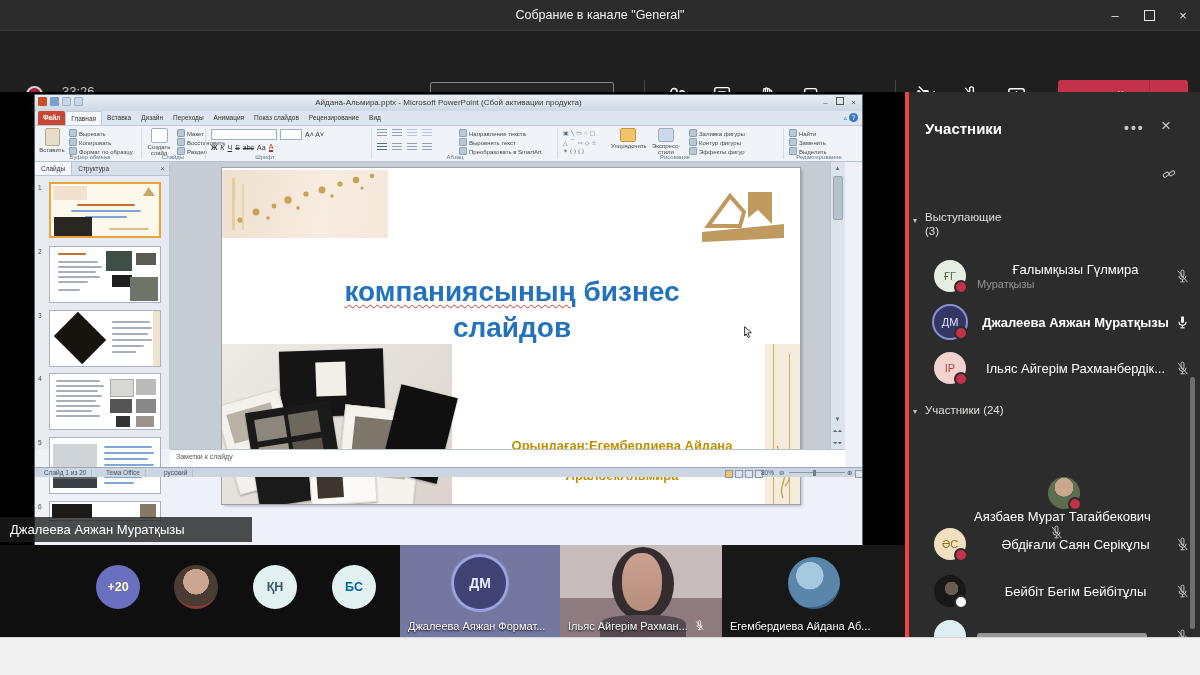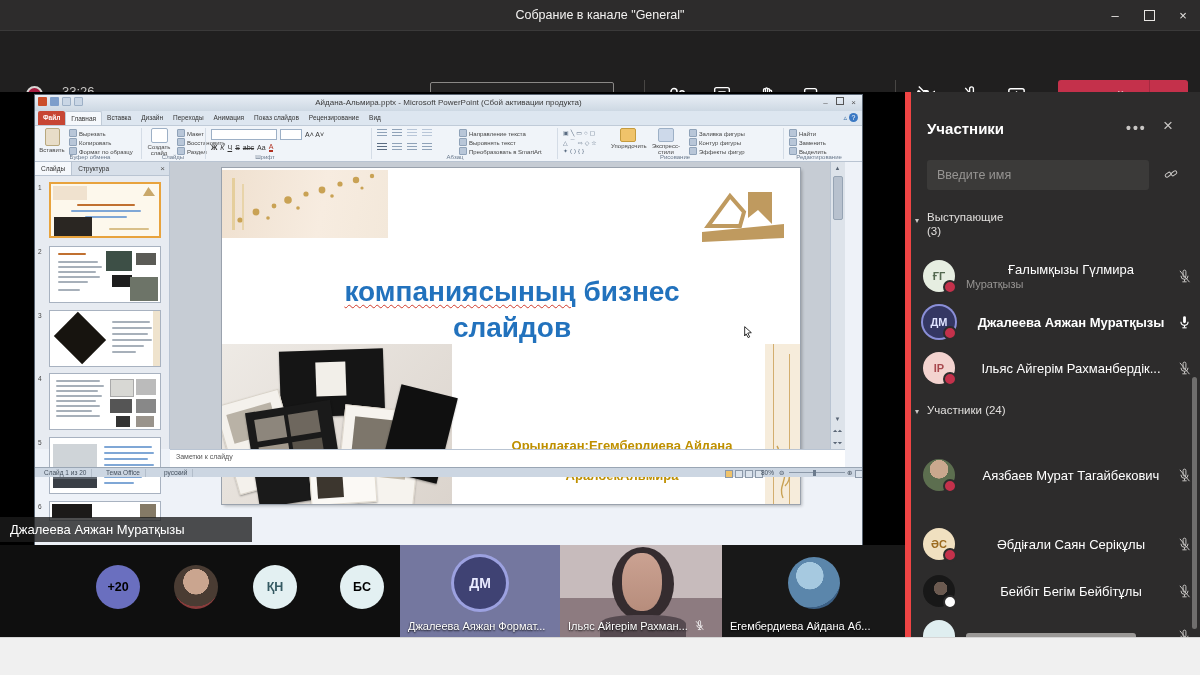--- a/index.html
+++ b/index.html
@@ -62,33 +62,33 @@
   .credit{position:absolute;width:240px;text-align:center;font-weight:bold;font-size:13px;}
   .book{position:absolute;box-shadow:0 1px 2px rgba(0,0,0,.35);}
   .scroll{background:#dde3ea;border-left:1px solid #b9c4d2;box-sizing:border-box;}
   .sbtn{width:13px;height:12px;font-size:6px;color:#5a6676;text-align:center;line-height:12px;}
   .notes{left:135px;top:354px;width:675px;height:18px;background:#fff;border-top:1px solid #b9c4d2;box-sizing:border-box;font-size:7px;color:#555;padding:3px 0 0 6px;}
   .statusbar{left:0;top:372px;width:827px;height:10px;background:#ccd6e2;border-top:1px solid #9aa6b4;box-sizing:border-box;font-size:6.5px;color:#44505e;}
   .stseg{position:absolute;top:1px;border-right:1px solid #b2bdca;padding:0 5px;line-height:8px;}
   
   .overlay{left:0;top:517px;width:252px;height:25px;background:rgba(28,28,28,.78);color:#fff;font-size:13px;line-height:25px;padding-left:10px;box-sizing:border-box;white-space:nowrap;overflow:hidden;}
   
-  .panel{left:905px;top:92px;width:295px;height:545px;background:#2d2c2c;overflow:hidden;border-left:6px solid #ef4444;box-sizing:border-box;}
+  .panel{left:905px;top:92px;width:295px;height:545px;background:#2d2c2c;overflow:hidden;border-left:4px solid #ef4444;box-sizing:border-box;}
   .panel h1{position:absolute;left:16px;top:28px;margin:0;font-size:15px;color:#fff;font-weight:bold;}
   .pdots{position:absolute;left:215px;top:28px;color:#c8c6c4;font-size:14px;letter-spacing:2px;font-weight:bold;}
   .pclose{position:absolute;left:252px;top:24px;color:#c8c6c4;font-size:17px;}
   .psearch{position:absolute;left:16px;top:68px;width:222px;height:30px;background:#3b3a39;border-radius:3px;display:flex;align-items:center;}
   .psearch input{background:transparent;border:none;outline:none;color:#c8c6c4;font-size:12.5px;padding-left:10px;width:190px;font-family:inherit;}
   .psearch input::placeholder{color:#979593;}
   .linkico{position:absolute;left:252px;top:74px;color:#c8c6c4;}
   .seclabel{position:absolute;color:#e1dfdd;font-size:11.5px;}
   .chev{position:absolute;color:#c8c6c4;font-size:8px;}
   .muteall{position:absolute;left:100px;top:133px;width:166px;height:24px;border:1px solid #8a8886;border-radius:2px;color:#fff;font-size:11.5px;text-align:center;line-height:24px;background:transparent;white-space:nowrap;}
   .prow{height:40px;display:flex;align-items:center;width:272px;left:12px;}
-  .pav{width:32px;height:32px;border-radius:50%;display:flex;align-items:center;justify-content:center;font-size:11px;font-weight:bold;position:relative;flex:none;}
+  .pav{width:32px;height:32px;border-radius:50%;display:flex;align-items:center;justify-content:center;font-size:11px;font-weight:normal;position:relative;flex:none;margin-left:13px;}
   .pav .badge{position:absolute;right:-2px;bottom:-2px;width:10px;height:10px;border-radius:50%;border:2px solid #2d2c2c;box-sizing:content-box;}
   .badge.busy{background:#c4314b;}
   .badge.off{background:#fff;}
   .pinfo{margin-left:11px;flex:1;min-width:0;}
   .pname{color:#fff;font-size:13px;white-space:nowrap;overflow:hidden;text-align:center;}
   .prole{color:#979593;font-size:11px;margin-top:1px;}
   .pmic{color:#c8c6c4;flex:none;margin-right:2px;}
   .pscroll{position:absolute;left:281px;width:5px;border-radius:3px;background:#6f6e6d;}
   
   .film{left:0;top:545px;width:905px;height:92px;background:#0f0f0f;overflow:hidden;}
@@ -539,23 +539,20 @@
     </div>
   </div>
 </div>
 
 <div class="a overlay">Джалеева Аяжан Муратқызы</div>
 
 <div class="a panel">
   <h1>Участники</h1>
   <div class="pdots">•••</div>
   <div class="pclose">×</div>
-  <div class="psearch">
-    <input placeholder="Введите имя" style="">
-  </div>
   <svg class="ic linkico" width="16" height="16">
       <use href="#i-link"></use>
     </svg>
 
   <div class="chev" style="left:4px;top:124px;">▾</div>
   <div class="seclabel" style="left:16px;top:119px;">Выступающие</div>
   <div class="seclabel" style="left:16px;top:133px;">(3)</div>
 
   <div class="a prow" style="top:164px;">
     <div class="pav" style="background:#e6eee1;color:#53684f;">
@@ -591,21 +588,21 @@
         <div class="pname">Ільяс Айгерім Рахманбердік...</div>
       </div>
     <svg class="ic pmic" width="17" height="17">
         <use href="#i-mic-off"></use>
       </svg>
   </div>
 
   <div class="chev" style="left:4px;top:315px;">▾</div>
   <div class="seclabel" style="left:16px;top:312px;">Участники (24)</div>
 
-  <div class="a prow" style="top:363px;">
+  <div class="a prow" style="top:385px;flex-direction:column;">
     <div class="pav" style="background:radial-gradient(circle at 50% 32%,#caa88e 0 34%,#5c6e4f 35% 100%);">
         <i class="badge busy"></i>
       </div>
     <div class="pinfo">
         <div class="pname">Аязбаев Мурат Тагайбекович</div>
       </div>
     <svg class="ic pmic" width="17" height="17">
         <use href="#i-mic-off"></use>
       </svg>
   </div>
@@ -639,24 +636,24 @@
         <div style="width:170px;height:6px;background:#9a9896;border-radius:3px;"></div>
       </div>
     <svg class="ic pmic" width="17" height="17">
         <use href="#i-mic-off"></use>
       </svg>
   </div>
   <div class="pscroll" style="top:285px;height:252px;"></div>
 </div>
 
 <div class="a film">
-  <div class="bub" style="left:96px;background:#6a6fbf;color:#000000;">+20</div>
+  <div class="bub" style="left:96px;background:#6a6fbf;color:#fef9c3;">+20</div>
   <div class="bub" style="left:174px;background:radial-gradient(circle at 50% 38%,#caa58f 0 36%,#4a3c33 37% 70%,#8a3c3c 71% 100%);"></div>
   <div class="bub" style="left:253px;background:#e3f0f2;color:#355a63;">ҚН</div>
-  <div class="bub" style="left:340px;background:#e3f0f2;color:#000000;">БС</div>
+  <div class="bub" style="left:332px;background:#e3f0f2;color:#0369a1;">БС</div>
 
   <div class="vtile" style="left:400px;width:160px;background:#74779f;">
     <div class="a" style="left:54px;top:12px;width:52px;height:52px;border-radius:50%;background:#3f4273;box-shadow:0 0 0 3px #9ca1e0;display:flex;align-items:center;justify-content:center;color:#e8eaff;font-size:14px;font-weight:bold;">
         <span>ДМ</span>
       </div>
     <div class="vlabel">
         <span>Джалеева Аяжан Формат...</span>
       </div>
   </div>
   <div class="vtile" style="left:560px;width:162px;background:linear-gradient(#c7bbbc 0 58%,#8d7b80 58% 100%);">

